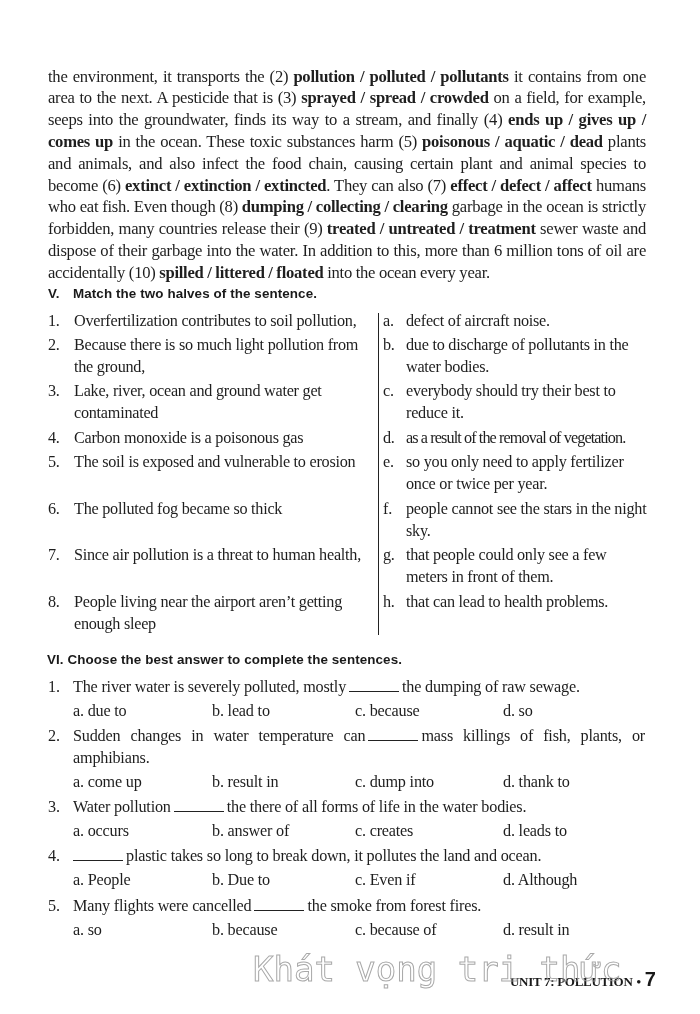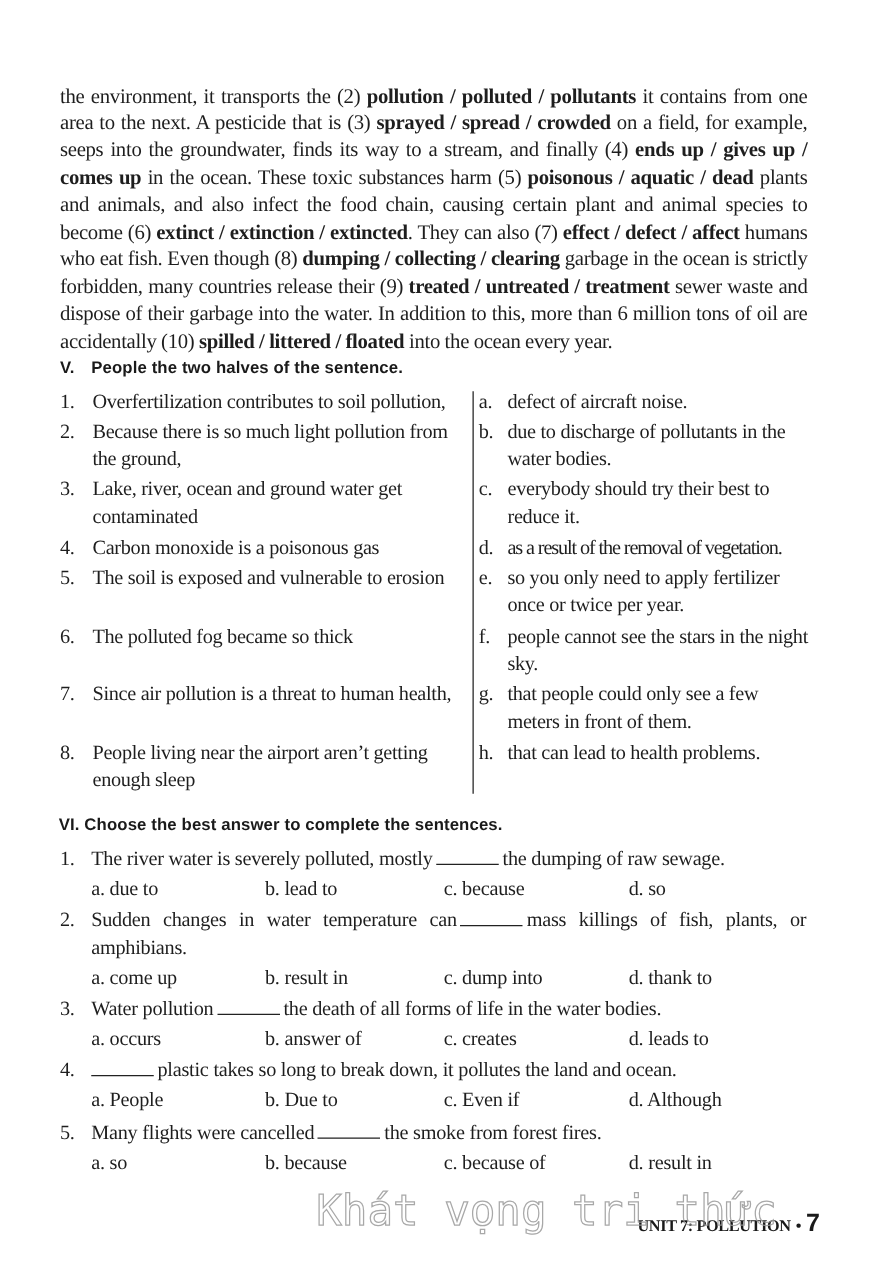--- a/index.html
+++ b/index.html
@@ -57,21 +57,21 @@
   .wm2 { left: 253px; top: 952px; font-family: "DejaVu Sans Mono", monospace; font-size: 34px; line-height: 1; opacity: 0.85; }
 </style>
 </head>
 <body>
 
 <div class="page">
 
   <p class="para" id="passage"><span>the environment, it transports the (2) </span><b>pollution / polluted / pollutants</b><span> it contains from one area to the next. A pesticide that is (3) </span><b>sprayed / spread / crowded</b><span> on a field, for example, seeps into the groundwater, finds its way to a stream, and finally (4) </span><b>ends up / gives up / comes up</b><span> in the ocean. These toxic substances harm (5) </span><b>poisonous / aquatic / dead</b><span> plants and animals, and also infect the food chain, causing certain plant and animal species to become (6) </span><b>extinct / extinction / extincted</b><span>. They can also (7) </span><b>effect / defect / affect</b><span> humans who eat fish. Even though (8) </span><b>dumping / collecting / clearing</b><span> garbage in the ocean is strictly forbidden, many countries release their (9) </span><b>treated / untreated / treatment</b><span> sewer waste and dispose of their garbage into the water. In addition to this, more than 6 million tons of oil are accidentally (10) </span><b>spilled / littered / floated</b><span> into the ocean every year.</span></p>
 
   <div class="heading" id="sec5-heading">
-    <span class="num">V.</span><span>People the two halves of the sentence.</span>
+    <span class="num">V.</span><span>Match the two halves of the sentence.</span>
   </div>
 
   <div class="match" id="match">
     <div class="vline"></div>
   <div class="mrow" style="top: 0px;">
         <span class="lnum">1.</span>
         <span class="ltxt">Overfertilization contributes to soil pollution,</span>
         <span class="rlet">a.</span>
         <span class="rtxt">defect of aircraft noise.</span>
       </div>
@@ -137,21 +137,21 @@
         <span class="qtxt"><span>Sudden changes in water temperature can</span><span class="blank"></span><span>mass killings of fish, plants, or amphibians.</span></span>
       </div>
       <div class="opts" style="top: 773px;">
         <span class="o0">a. come up</span>
         <span class="o1">b. result in</span>
         <span class="o2">c. dump into</span>
         <span class="o3">d. thank to</span>
       </div>
       <div class="mc" style="top: 797px;">
         <span class="qnum">3.</span>
-        <span class="qtxt"><span>Water pollution</span><span class="blank"></span><span>the death of all forms of life in the water bodies.</span></span>
+        <span class="qtxt"><span>Water pollution</span><span class="blank"></span><span>the there of all forms of life in the water bodies.</span></span>
       </div>
       <div class="opts" style="top: 822px;">
         <span class="o0">a. occurs</span>
         <span class="o1">b. answer of</span>
         <span class="o2">c. creates</span>
         <span class="o3">d. leads to</span>
       </div>
       <div class="mc" style="top: 846px;">
         <span class="qnum">4.</span>
         <span class="qtxt"><span class="blank" style="margin-left: 0px;"></span><span>plastic takes so long to break down, it pollutes the land and ocean.</span></span>

